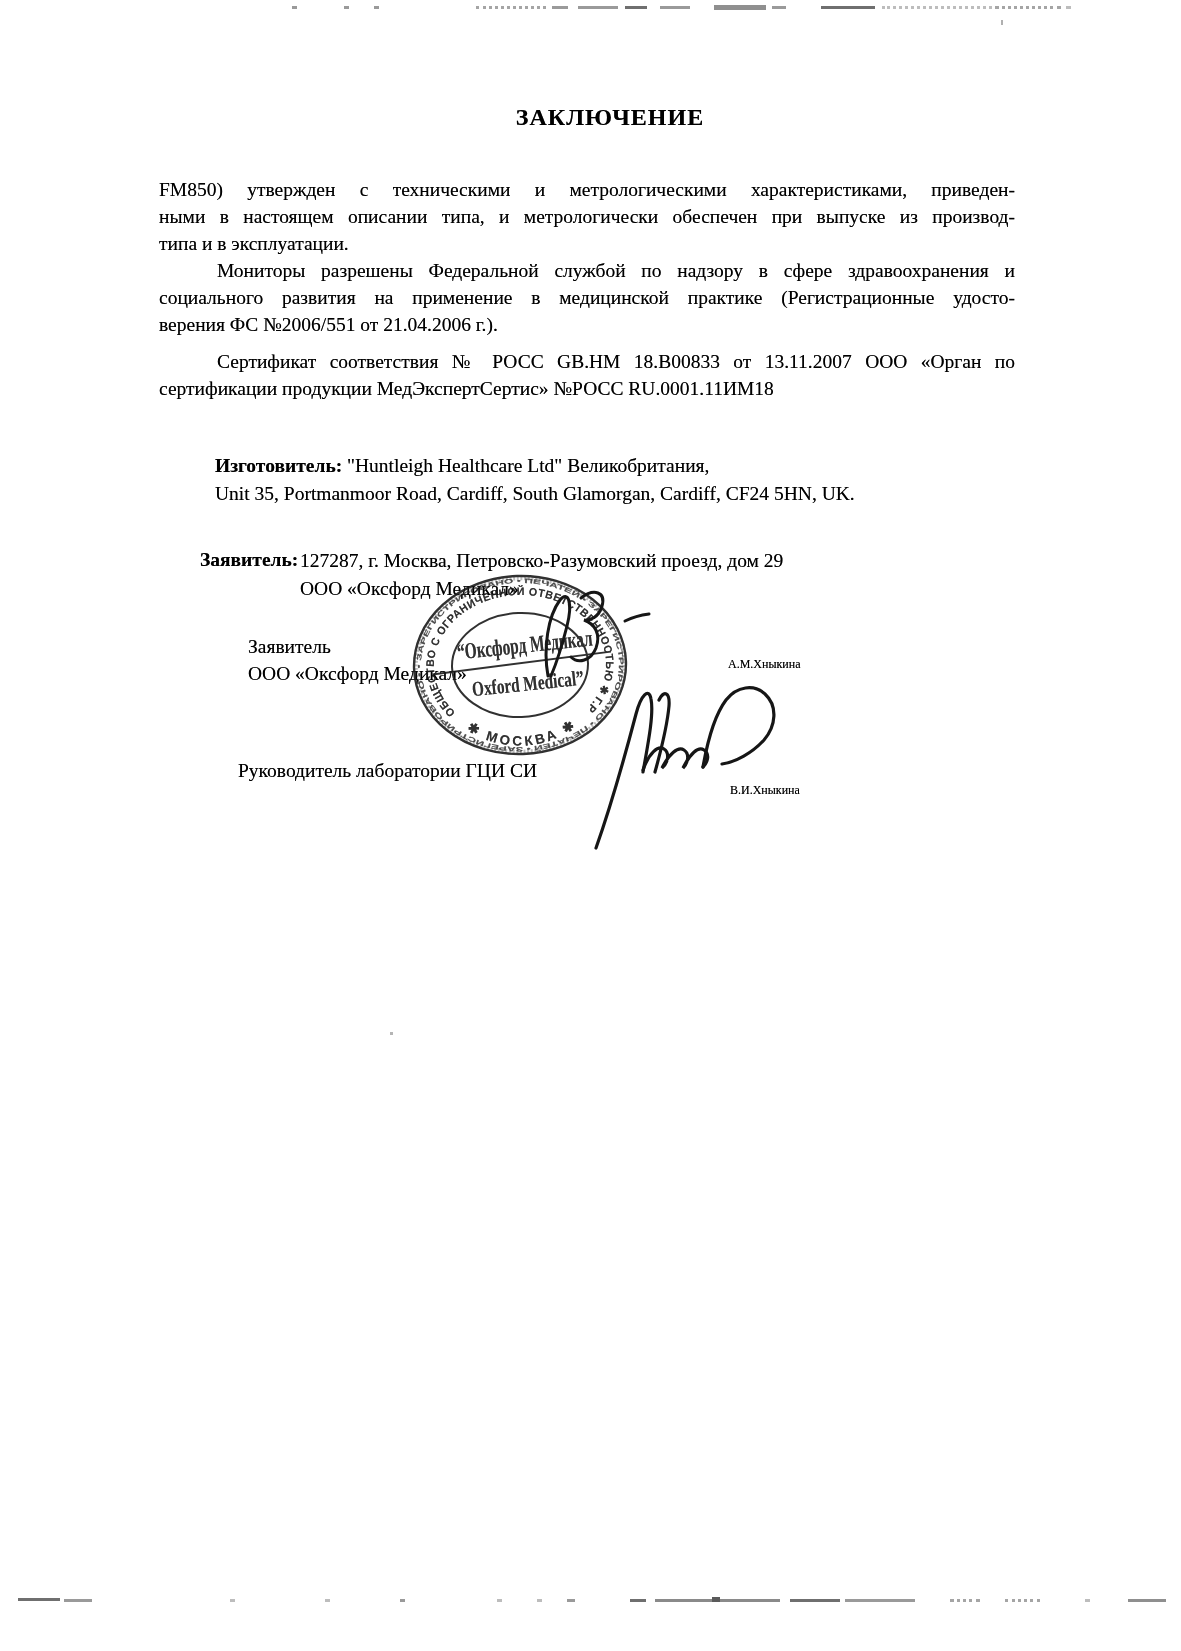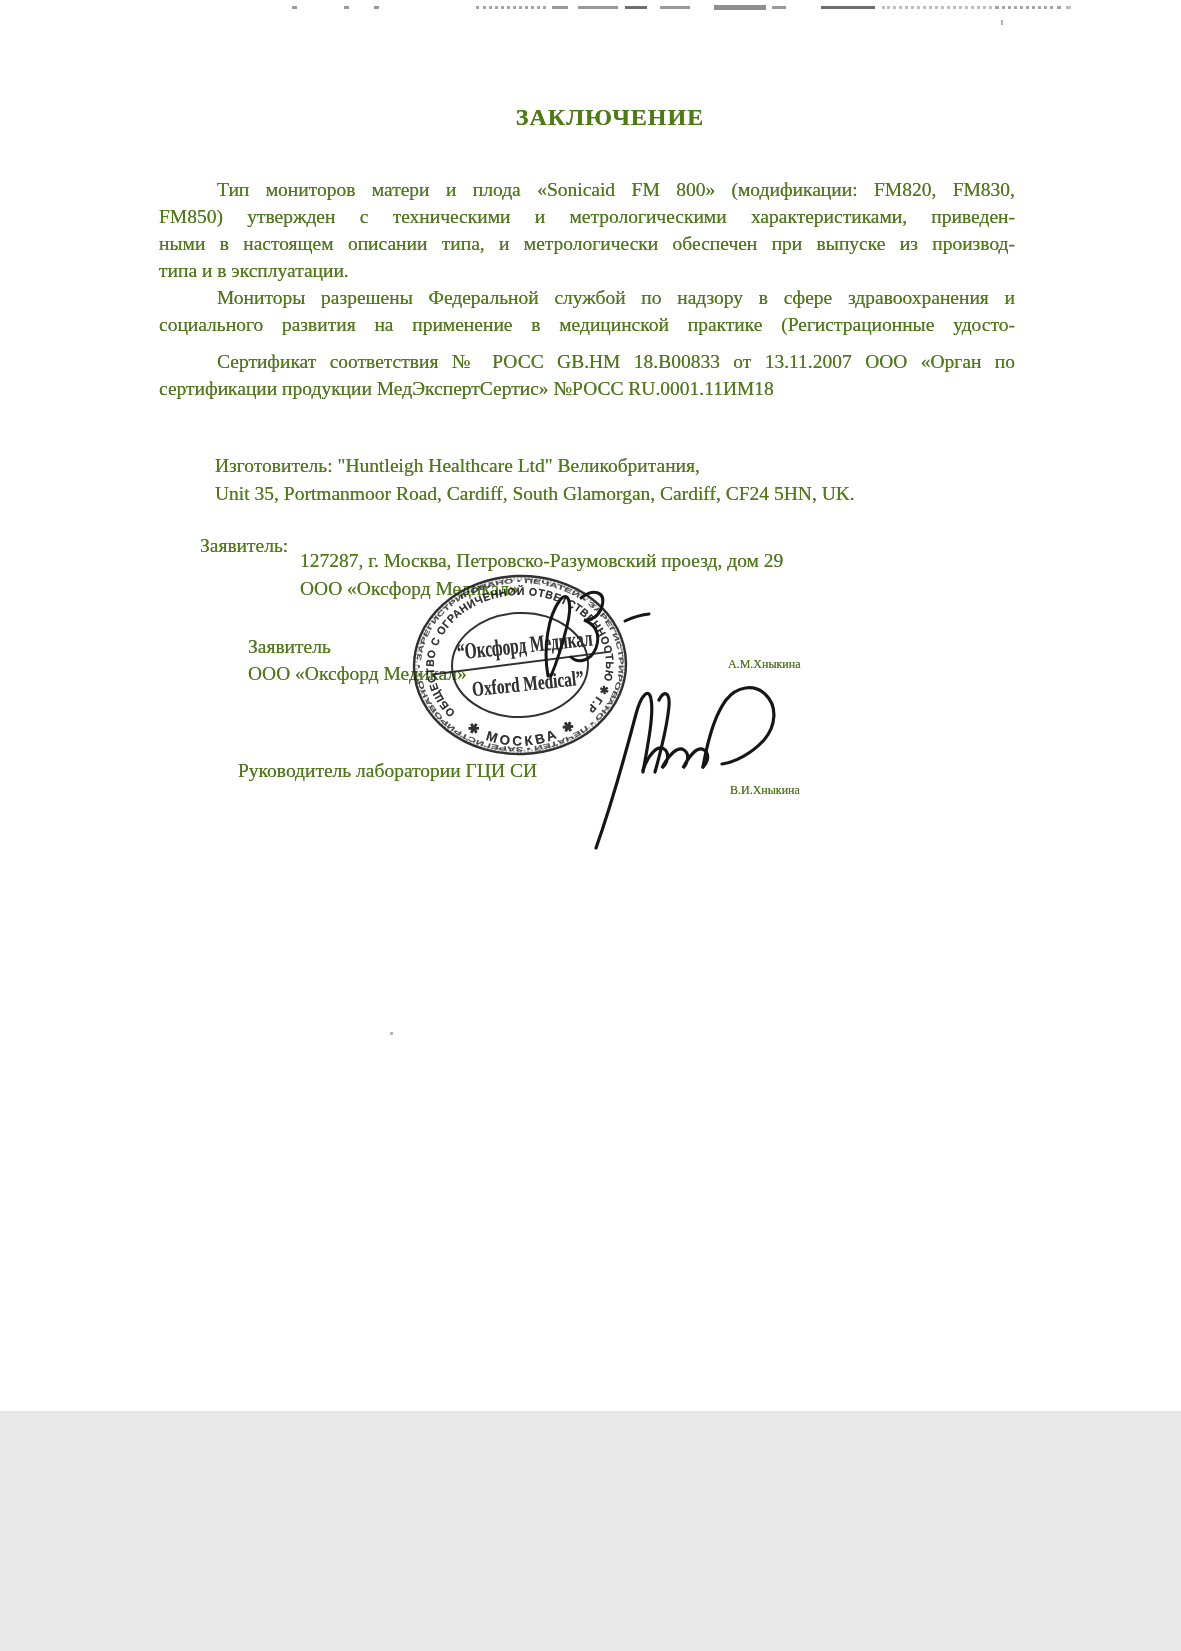--- a/index.html
+++ b/index.html
@@ -1,35 +1,35 @@
 <!DOCTYPE html>
 <html><head>
 <meta charset="utf-8">
 <style>
   html,body{margin:0;padding:0;background:#e8e8e8;}
   .page{
-    position:relative; width:1181px; height:1411px; background:#ffffff;
+    position:relative; width:1181px; height:1651px; background:#ffffff;
     font-family:"Liberation Serif","DejaVu Serif",serif;
-    color:#4d7c0f; overflow:hidden;
+    color:#000000; overflow:hidden;
     text-shadow:0 0 .5px rgba(0,0,0,.55);
   }
   .abs{position:absolute;}
   .title{
     left:159px; top:104px; width:856px; text-align:center; text-indent:46px;
     font-size:24px; font-weight:bold; letter-spacing:1px;
   }
   .body-block{ left:159px; top:176px; width:856px; font-size:19.5px; }
   .ln{ height:27px; line-height:27px; }
   .jl{ text-align:justify; text-align-last:justify; }
   .fl{ padding-left:58px; }
   .ll{ text-align:left; text-align-last:left; }
   .p3{ margin-top:10px; }
   .mfr{ left:215px; top:452px; font-size:19.5px; }
   .mfr .ln{ height:28px; line-height:28px; }
-  .b{ font-weight:normal; }
+  .b{ font-weight:bold;margin-top:14px; }
   .applicant{ left:200px; top:535px; font-size:19.5px; }
   .applicant .lbl{ position:absolute; left:0; top:0; white-space:nowrap; }
   .applicant .val{ position:absolute; left:100px; top:12px; width:660px; }
   .applicant .ln{ height:28px; line-height:28px; white-space:nowrap; }
   .sig-role{ font-size:19.5px; }
   .sig-role .ln{ height:27px; line-height:27px; white-space:nowrap; }
   .role1{ left:248px; top:633px; }
   .role2{ left:238px; top:757px; }
   .sig-name{ font-size:12px; white-space:nowrap; }
   .name1{ left:728px; top:657px; }
@@ -60,28 +60,28 @@
   <div class="art dash dk" style="left:821px;top:6px;width:54px;"></div>
   <div class="dotted" style="left:882px;top:6px;width:110px;border-top-color:#bdbdbd;"></div>
   <div class="dotted" style="left:995px;top:6px;width:66px;"></div>
   <div class="art dot lt" style="left:1066px;top:6px;"></div>
   <div class="art" style="left:1001px;top:20px;width:2px;height:5px;background:#b0b0b0;"></div>
 
   <div class="abs title">ЗАКЛЮЧЕНИЕ</div>
 
   <div class="abs body-block">
     <div>
-      <div class="ln jl fl">Тип мониторов матери и плода «Sonicaid FM 800» (модификации: FM820, FM830,</div>
       <div class="ln jl">FM850) утвержден с техническими и метрологическими характеристиками, приведен-</div>
       <div class="ln jl">ными в настоящем описании типа, и метрологически обеспечен при выпуске из производ-</div>
       <div class="ln ll">типа и в эксплуатации.</div>
     </div>
     <div>
       <div class="ln jl fl">Мониторы разрешены Федеральной службой по надзору в сфере здравоохранения и</div>
       <div class="ln jl">социального развития на применение в медицинской практике (Регистрационные удосто-</div>
+      <div class="ln ll">верения ФС №2006/551 от 21.04.2006 г.).</div>
     </div>
     <div class="p3">
       <div class="ln jl fl">Сертификат соответствия № РОСС GB.HM 18.B00833 от 13.11.2007 ООО «Орган по</div>
       <div class="ln ll">сертификации продукции МедЭкспертСертис» №РОСС RU.0001.11ИМ18</div>
     </div>
   </div>
 
   <div class="abs mfr">
     <div class="ln"><span class="b">Изготовитель:</span><span> "Huntleigh Healthcare Ltd" Великобритания,</span></div>
     <div class="ln">Unit 35, Portmanmoor Road, Cardiff, South Glamorgan, Cardiff, CF24 5HN, UK.</div>

